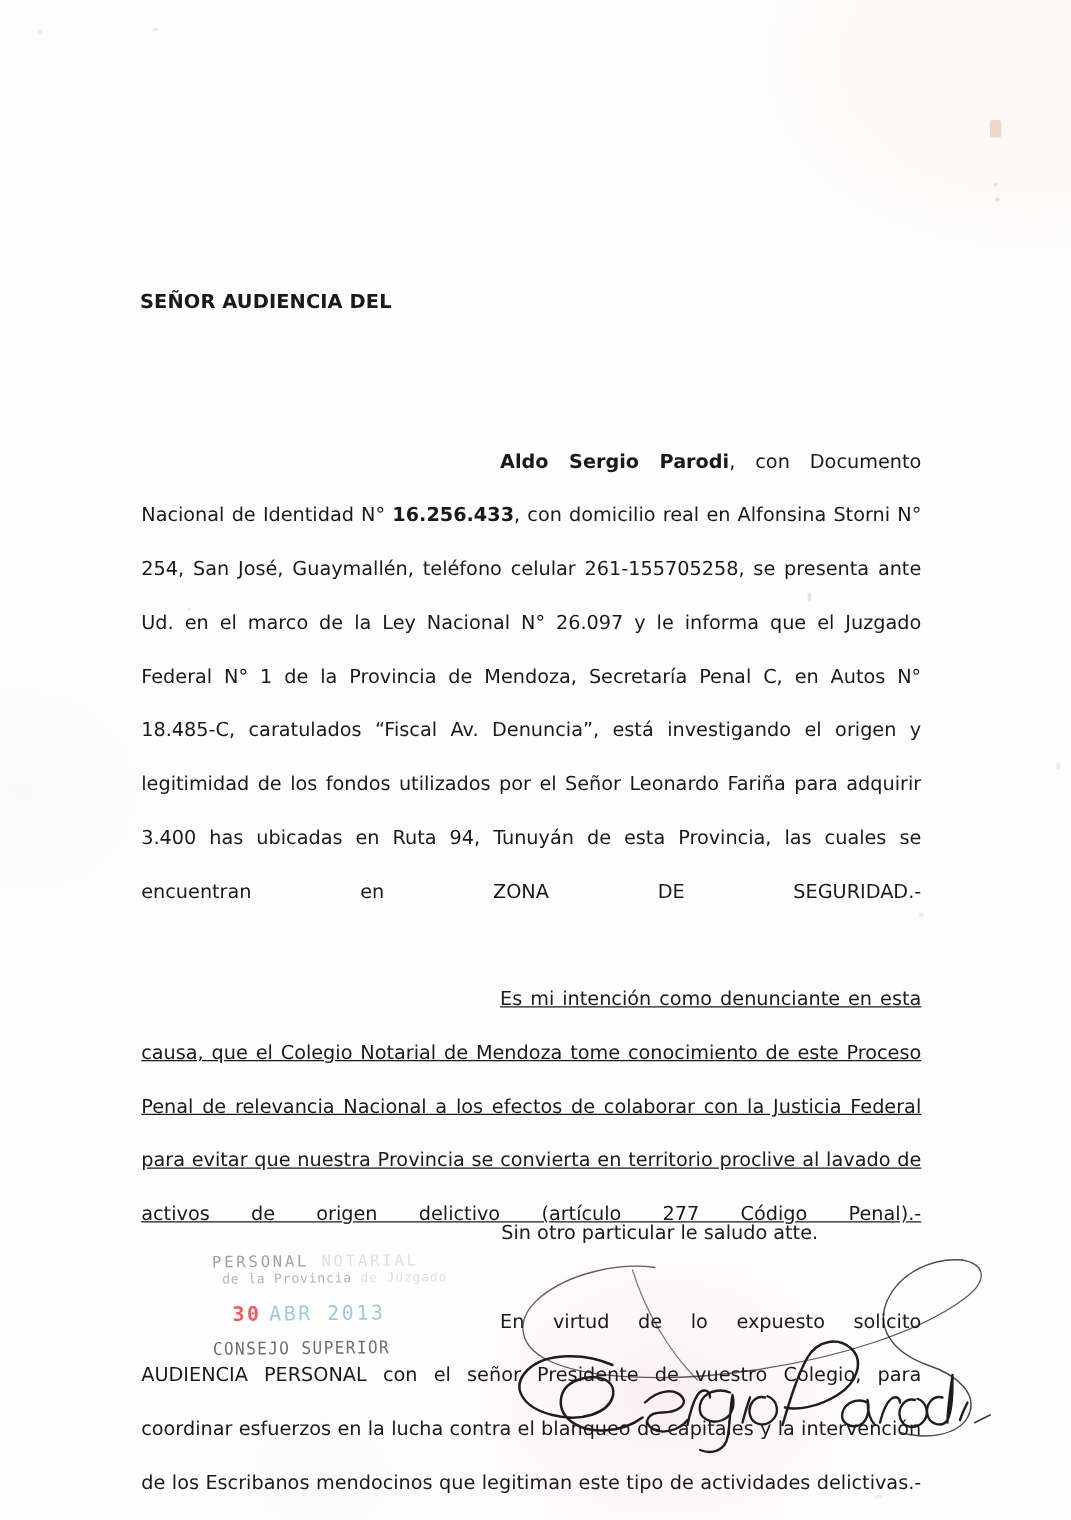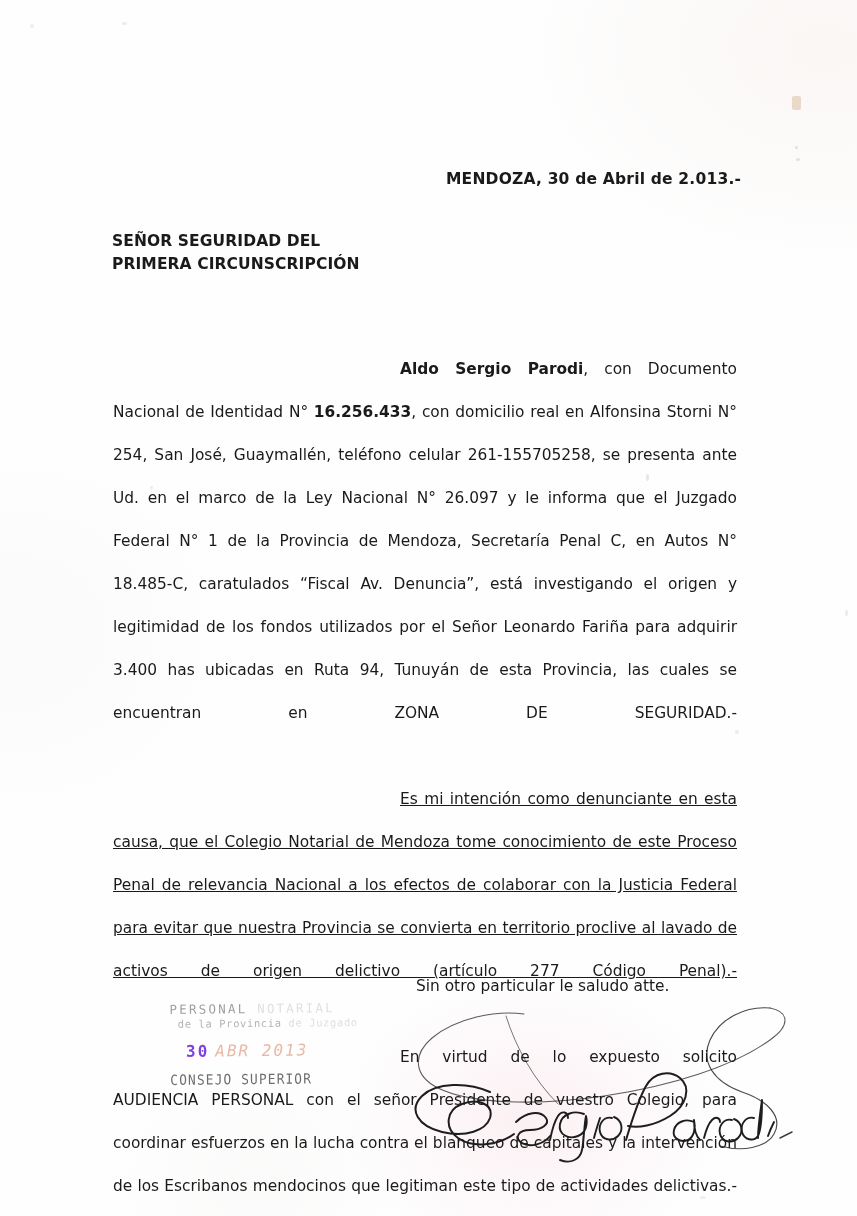--- a/index.html
+++ b/index.html
@@ -88,21 +88,20 @@
     width: 100%;
   }
 
   
   .closing {
     position: absolute;
     left: 401px;
     top: 977px;
     font-size: 15.4px;
     white-space: nowrap;
-    margin-left: 15px;
   }
 
   
   .stamp {
     position: absolute;
     left: 164px;
     top: 1001px;
     width: 190px;
     height: 98px;
     font-family: "DejaVu Sans Mono", monospace;
@@ -135,29 +134,28 @@
   .stamp .st-line2 .fade-b { opacity: 0.42; }
   .stamp .st-date {
     position: absolute;
     left: 22px;
     top: 40px;
     font-size: 16px;
     letter-spacing: 2px;
     white-space: nowrap;
   }
   .stamp .st-date .d-day {
-    color: #6d28d9;
+    color: #ef4444;
     opacity: 0.95;
     font-weight: bold;
   }
   .stamp .st-date .d-rest {
-    color: #c2410c;
+    color: #0369a1;
     opacity: 0.40;
     margin-left: 6px;
-    font-style: italic;
   }
   .stamp .st-line4 {
     position: absolute;
     left: 6px;
     top: 70px;
     font-size: 14px;
     letter-spacing: 1.2px;
     color: #4a4c50;
     opacity: 0.88;
     white-space: nowrap;
@@ -187,25 +185,23 @@
   <div class="speck" style="left:795px;top:146px;width:3px;height:3px;"></div>
   <div class="speck" style="left:796px;top:158px;width:4px;height:3px;"></div>
   <div class="speck" style="left:845px;top:610px;width:3px;height:6px;opacity:.35;"></div>
   <div class="speck" style="left:150px;top:486px;width:3px;height:3px;opacity:.4;"></div>
   <div class="speck" style="left:646px;top:474px;width:3px;height:7px;opacity:.45;"></div>
   <div class="speck" style="left:735px;top:730px;width:4px;height:4px;opacity:.35;"></div>
   <div class="speck" style="left:30px;top:24px;width:4px;height:4px;opacity:.3;"></div>
   <div class="speck" style="left:122px;top:22px;width:5px;height:3px;opacity:.35;"></div>
   <div class="speck" style="left:700px;top:1196px;width:6px;height:3px;opacity:.3;"></div>
 
-  <div class="date-line">MENDOZA, 30 de Abril de 2.013.-</div>
 
   <div class="addressee">
-    <div>SEÑOR SEGURIDAD DEL</div>
-    <div>PRIMERA CIRCUNSCRIPCIÓN</div>
+    <div>SEÑOR AUDIENCIA DEL</div>
   </div>
 
   <div class="body-block">
     <p class="p1"><b>Aldo Sergio Parodi</b><span>, con Documento Nacional de Identidad N° </span><b>16.256.433</b><span>, con domicilio real en Alfonsina Storni N° 254, San José, Guaymallén, teléfono celular 261-155705258, se presenta ante Ud. en el marco de la Ley Nacional N° 26.097 y le informa que el Juzgado Federal N° 1 de la Provincia de Mendoza, Secretaría Penal C, en Autos N° 18.485-C, caratulados “Fiscal Av. Denuncia”, está investigando el origen y legitimidad de los fondos utilizados por el Señor Leonardo Fariña para adquirir 3.400 has ubicadas en Ruta 94, Tunuyán de esta Provincia, las cuales se encuentran en ZONA DE SEGURIDAD.-</span></p>
     <p class="p2">Es mi intención como denunciante en esta causa, que el Colegio Notarial de Mendoza tome conocimiento de este Proceso Penal de relevancia Nacional a los efectos de colaborar con la Justicia Federal para evitar que nuestra Provincia se convierta en territorio proclive al lavado de activos de origen delictivo (artículo 277 Código Penal).-</p>
     <p class="p3">En virtud de lo expuesto solicito AUDIENCIA PERSONAL con el señor Presidente de vuestro Colegio, para coordinar esfuerzos en la lucha contra el blanqueo de capitales y la intervención de los Escribanos mendocinos que legitiman este tipo de actividades delictivas.-</p>
   </div>
 
   <div class="closing">Sin otro particular le saludo atte.</div>
 

